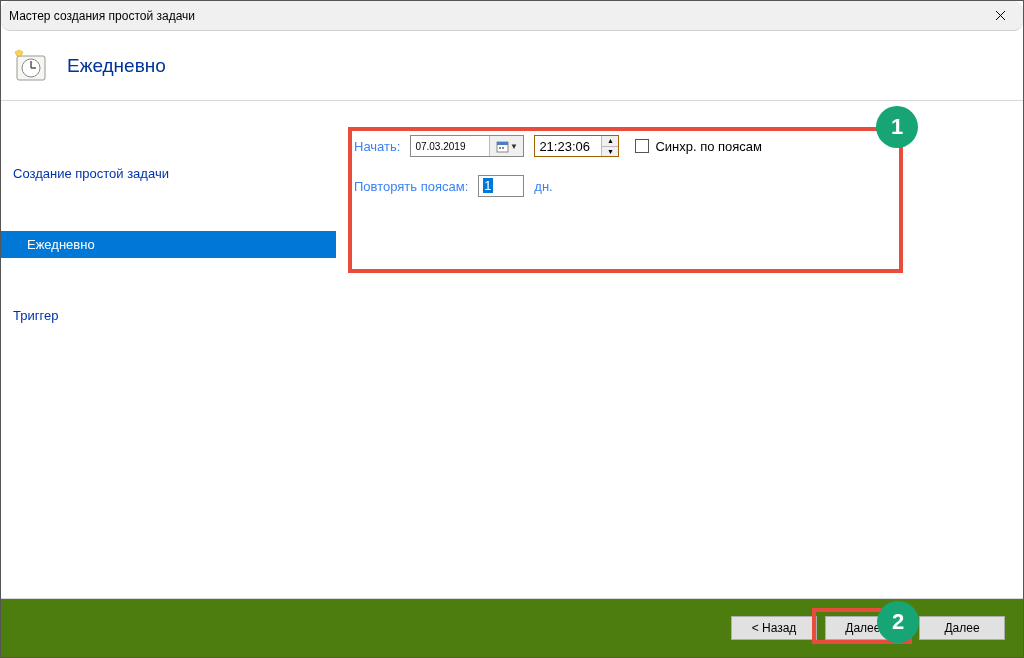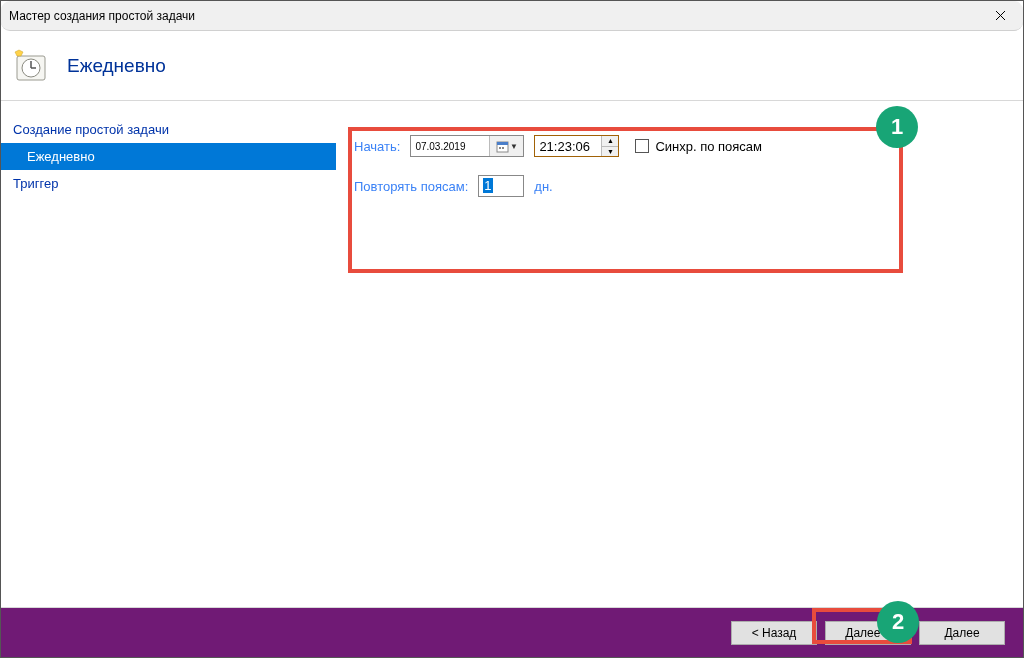--- a/index.html
+++ b/index.html
@@ -69,20 +69,21 @@
     }
     .sidebar {
       width: 335px;
       padding: 15px 0 0 0;
     }
     .sidebar-item {
       padding: 6px 10px 6px 12px;
       color: #0033aa;
       font-size: 13px;
       cursor: pointer;
+      margin-top: 44px;
     }
     .sidebar-item.selected {
       background: #0078d7;
       color: #fff;
       padding-left: 26px;
     }
     .sidebar-item.indent { padding-left: 26px; }
     .content {
       flex: 1;
       position: relative;
@@ -199,22 +200,22 @@
     }
     .repeat-input {
       border: 1px solid #888;
       width: 46px;
       height: 22px;
       font-size: 13px;
       padding: 2px 4px;
       background: #fff;
     }
     .footer {
-      height: 50px;
-      background: #701a75;
+      height: 59px;
+      background: #4d7c0f;
       display: flex;
       align-items: center;
       justify-content: flex-end;
       gap: 8px;
       padding: 0 18px;
       border-top: 1px solid #d8d8d8;
     }
     .btn {
       height: 24px;
       min-width: 86px;

